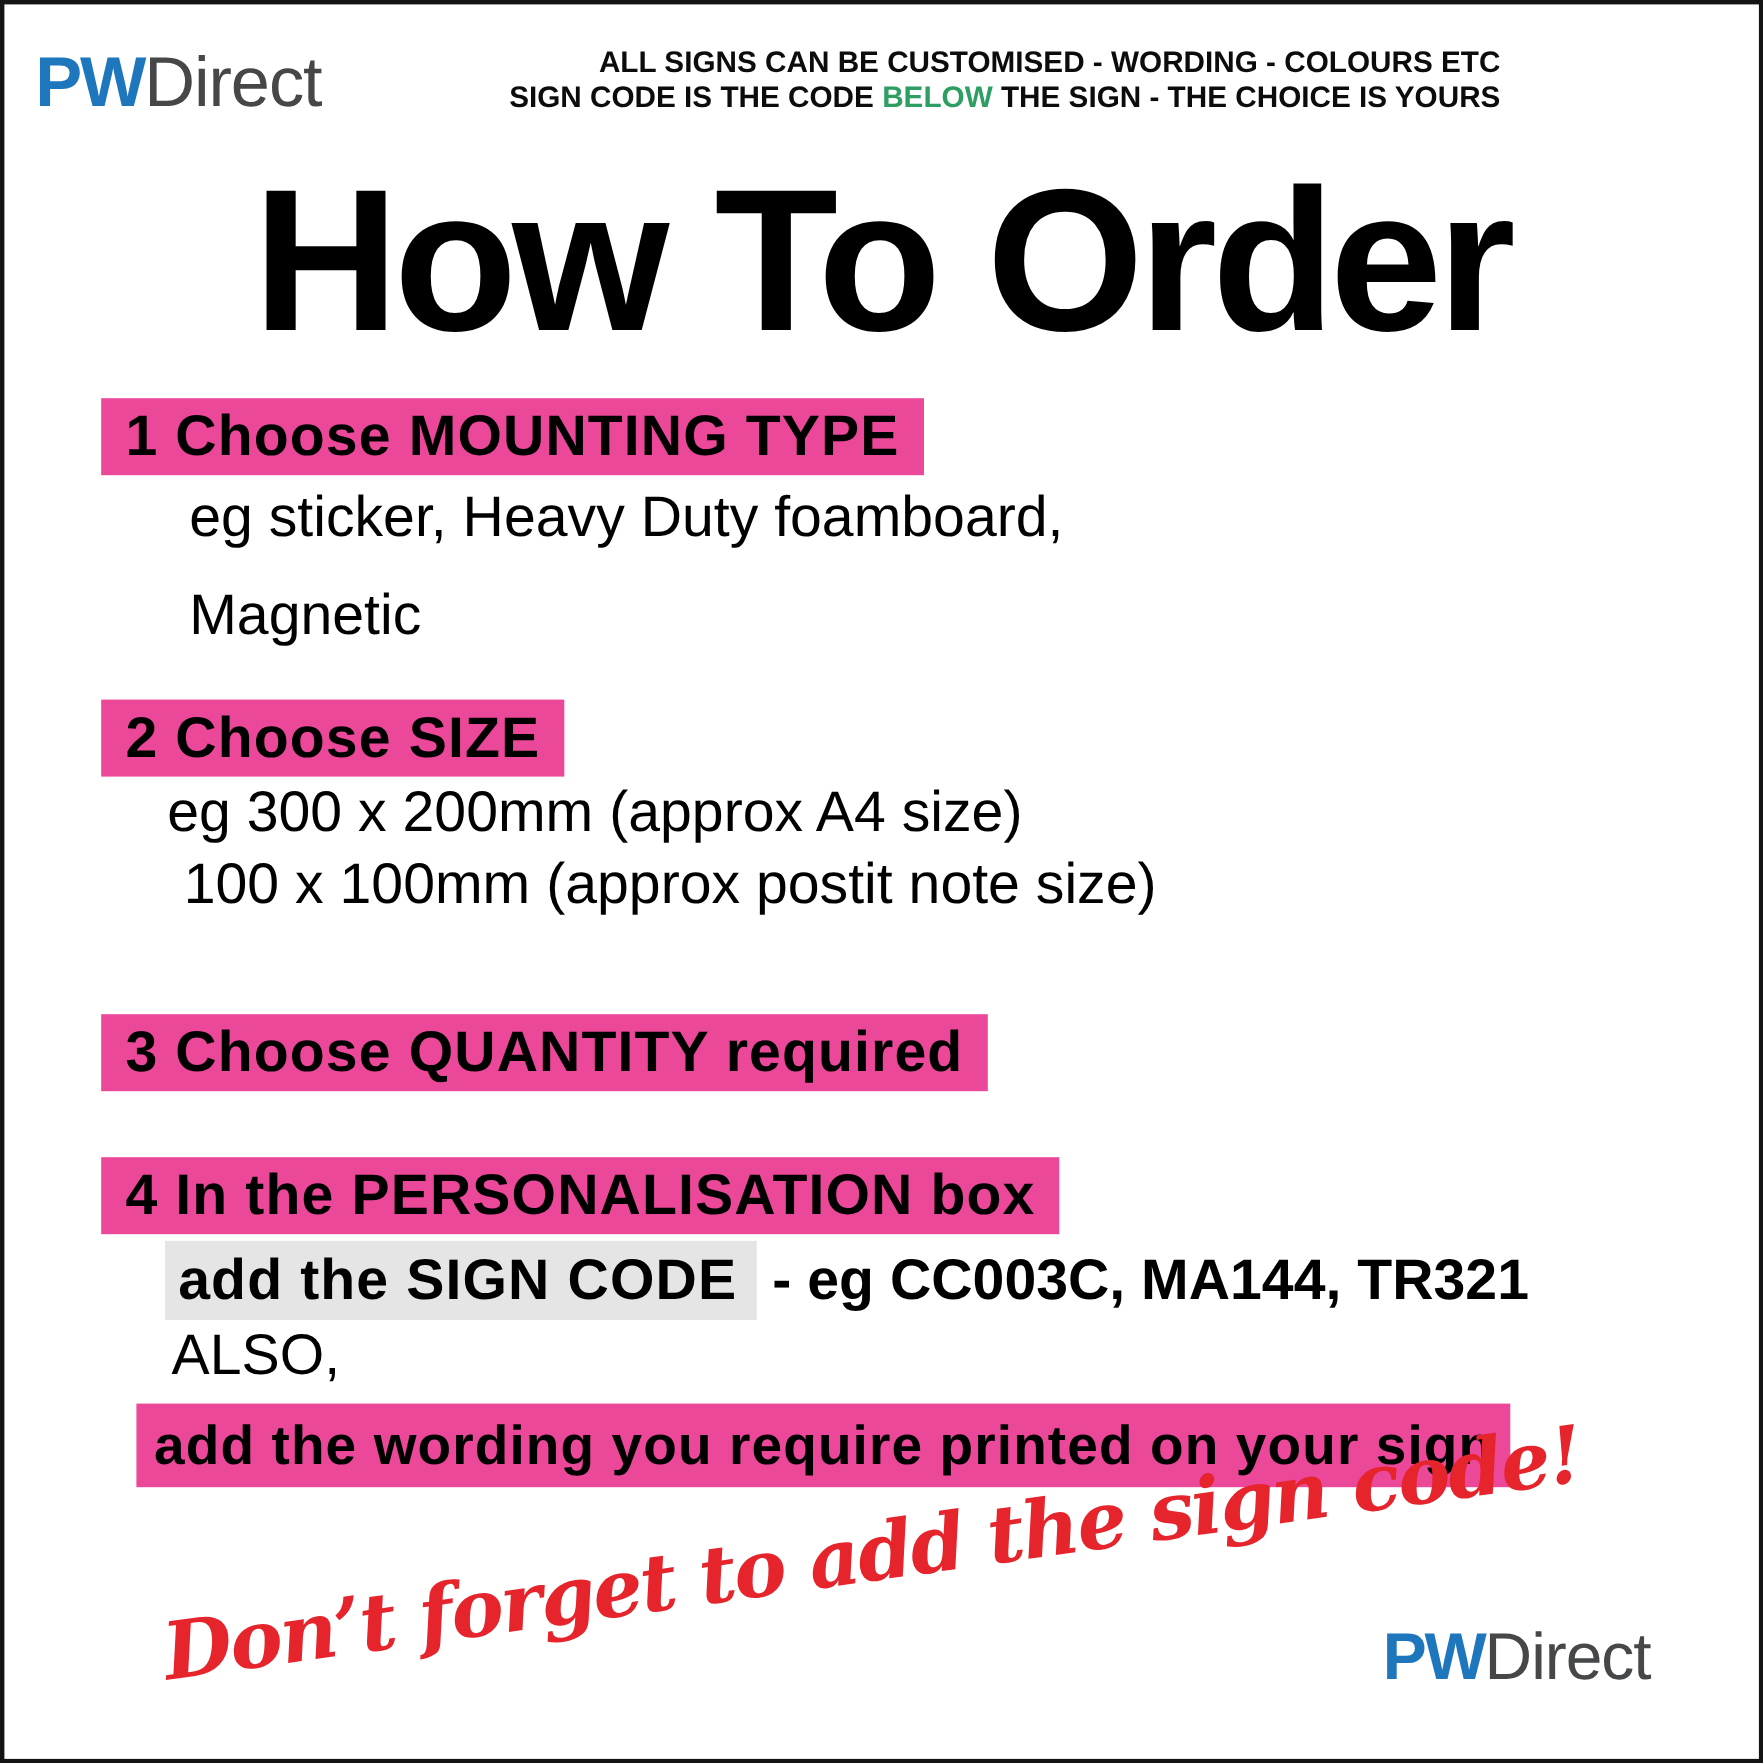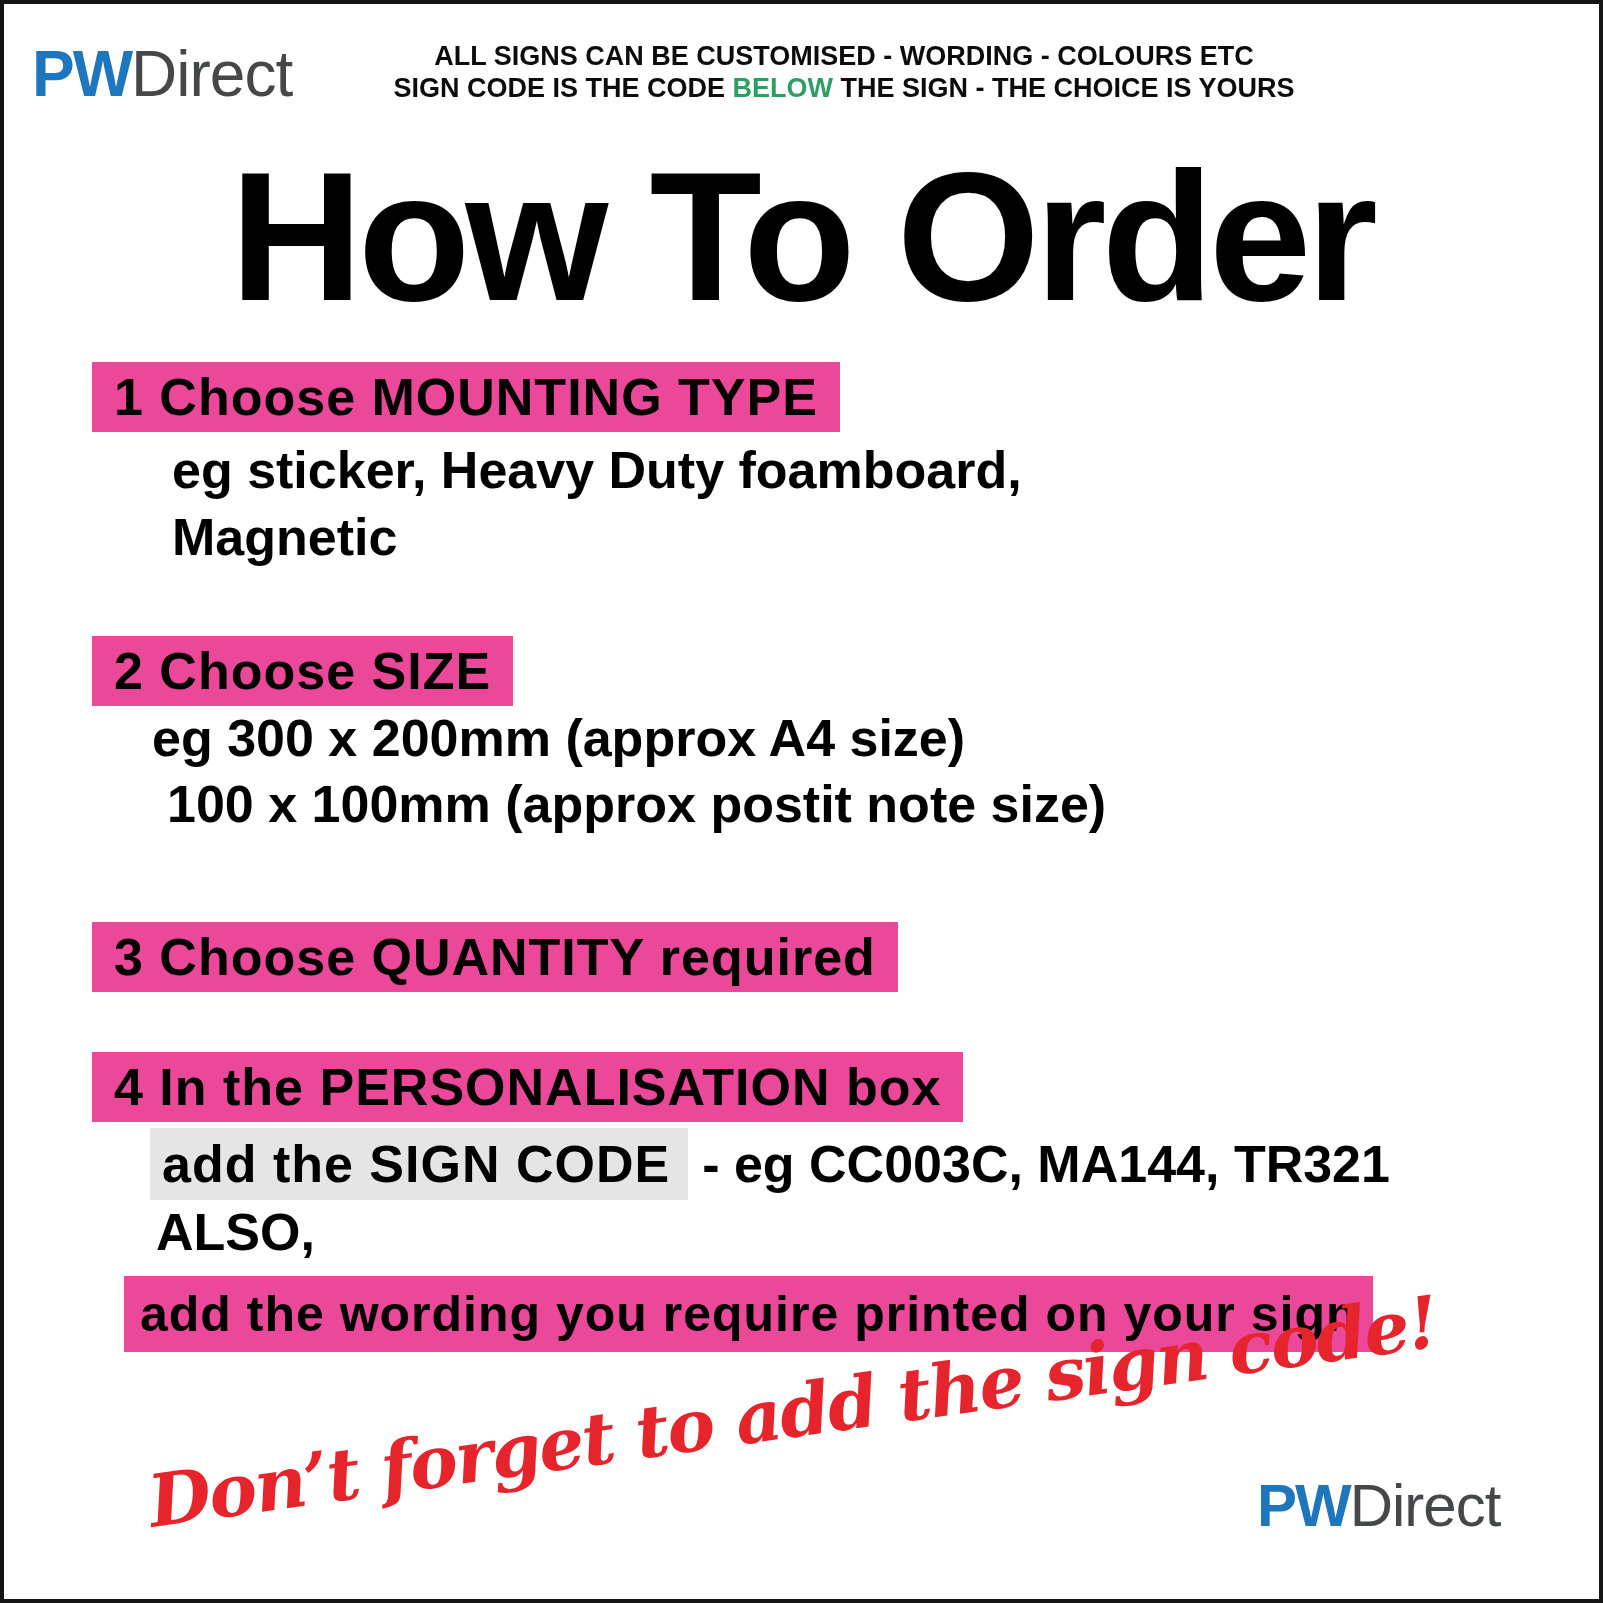--- a/index.html
+++ b/index.html
@@ -23,21 +23,21 @@
   .logo { position: absolute; white-space: nowrap; line-height: 1; }
   .logo-tl { left: 28px; top: 38px; font-size: 64px; }
   .logo-br { left: 1253px; top: 1472px; font-size: 60px; }
   .logo-pw { color: #1E76BC; font-weight: bold; letter-spacing: -2px; }
   .logo-direct { color: #464749; font-weight: normal; letter-spacing: -1px; }
 
   
   .header {
     position: absolute;
     left: 320px; top: 36px; width: 1040px;
-    text-align: center;
+    text-align: right;
     font-weight: bold;
     font-size: 27px;
     line-height: 32px;
     color: #0c0c0c;
   }
   .header .green { color: #2E9E63; }
 
   
   .title {
     position: absolute;
@@ -64,28 +64,28 @@
     color: #000000;
   }
   .head1 { left: 88px;  top: 358px; }
   .head2 { left: 88px;  top: 632px; }
   .head3 { left: 88px;  top: 918px; }
   .head4 { left: 88px;  top: 1048px; }
 
   
   .body {
     position: absolute;
-    font-weight: bold;
+    font-weight: normal;
     font-size: 52px;
     line-height: 1;
     white-space: nowrap;
     color: #000000;
   }
   .l1a { left: 168px; top: 440px; }
-  .l1b { left: 168px; top: 507px; }
+  .l1b { left: 168px; top: 529px; }
   .l2a { left: 148px; top: 708px; }
   .l2b { left: 163px; top: 774px; }
   .also { left: 152px; top: 1202px; }
 
   
   .line-code {
     position: absolute;
     left: 146px; top: 1124px;
     font-weight: bold;
     font-size: 52px;

